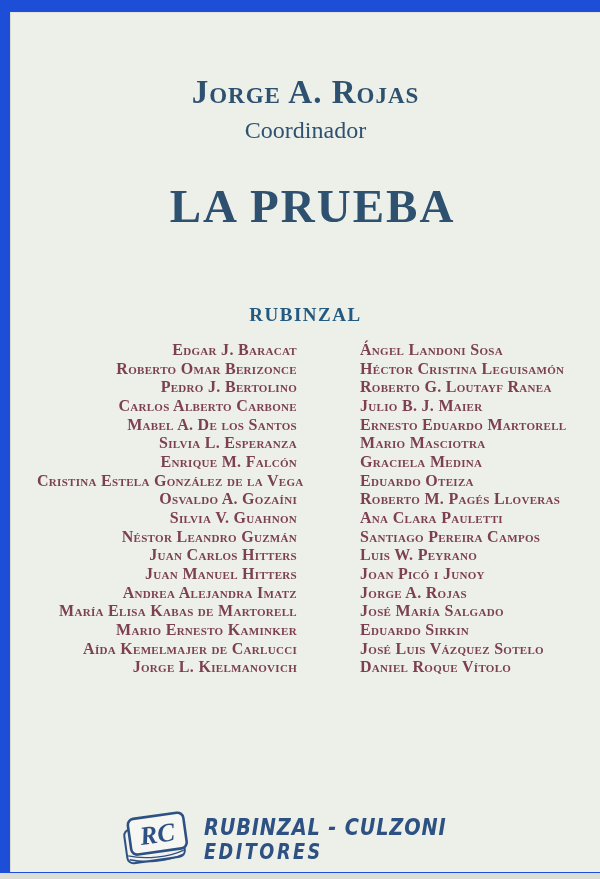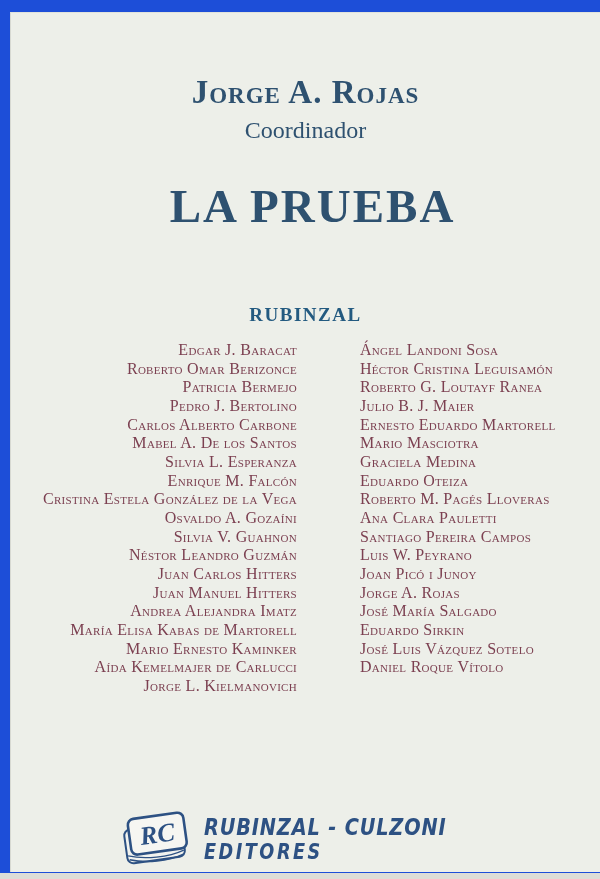--- a/index.html
+++ b/index.html
@@ -66,21 +66,21 @@
     position:absolute; top:328px; left:26px;
     width:557px;
     display:grid;
     grid-template-columns:260px 260px;
     column-gap:37px;
   }
   .authors-col{
     font-variant:small-caps;
     font-size:16px;
     line-height:18.65px;
-    font-weight:400;
+    font-weight:700;
     letter-spacing:0.3px;
     color:var(--maroon,#7c4051);
     white-space:nowrap;
   }
   .authors-col.left{ text-align:right; }
   .authors-col.right{ text-align:left;margin-left:26px; }
   .publisher{
     position:absolute; top:798px; left:0; right:0;
     display:flex; justify-content:center; align-items:center;
     gap:13px;
@@ -118,21 +118,20 @@
     </div>
 
     <h1 class="title">LA PRUEBA</h1>
 
     <div class="authors-heading">RUBINZAL</div>
 
     <div class="authors-grid">
       <div class="authors-col left">
           <div>Edgar J. Baracat</div>
           <div>Roberto Omar Berizonce</div>
-          <div>Patricia Bermejo</div>
           <div>Pedro J. Bertolino</div>
           <div>Carlos Alberto Carbone</div>
           <div>Mabel A. De los Santos</div>
           <div>Silvia L. Esperanza</div>
           <div>Enrique M. Falcón</div>
           <div>Cristina Estela González de la Vega</div>
           <div>Osvaldo A. Gozaíni</div>
           <div>Silvia V. Guahnon</div>
           <div>Néstor Leandro Guzmán</div>
           <div>Juan Carlos Hitters</div>

